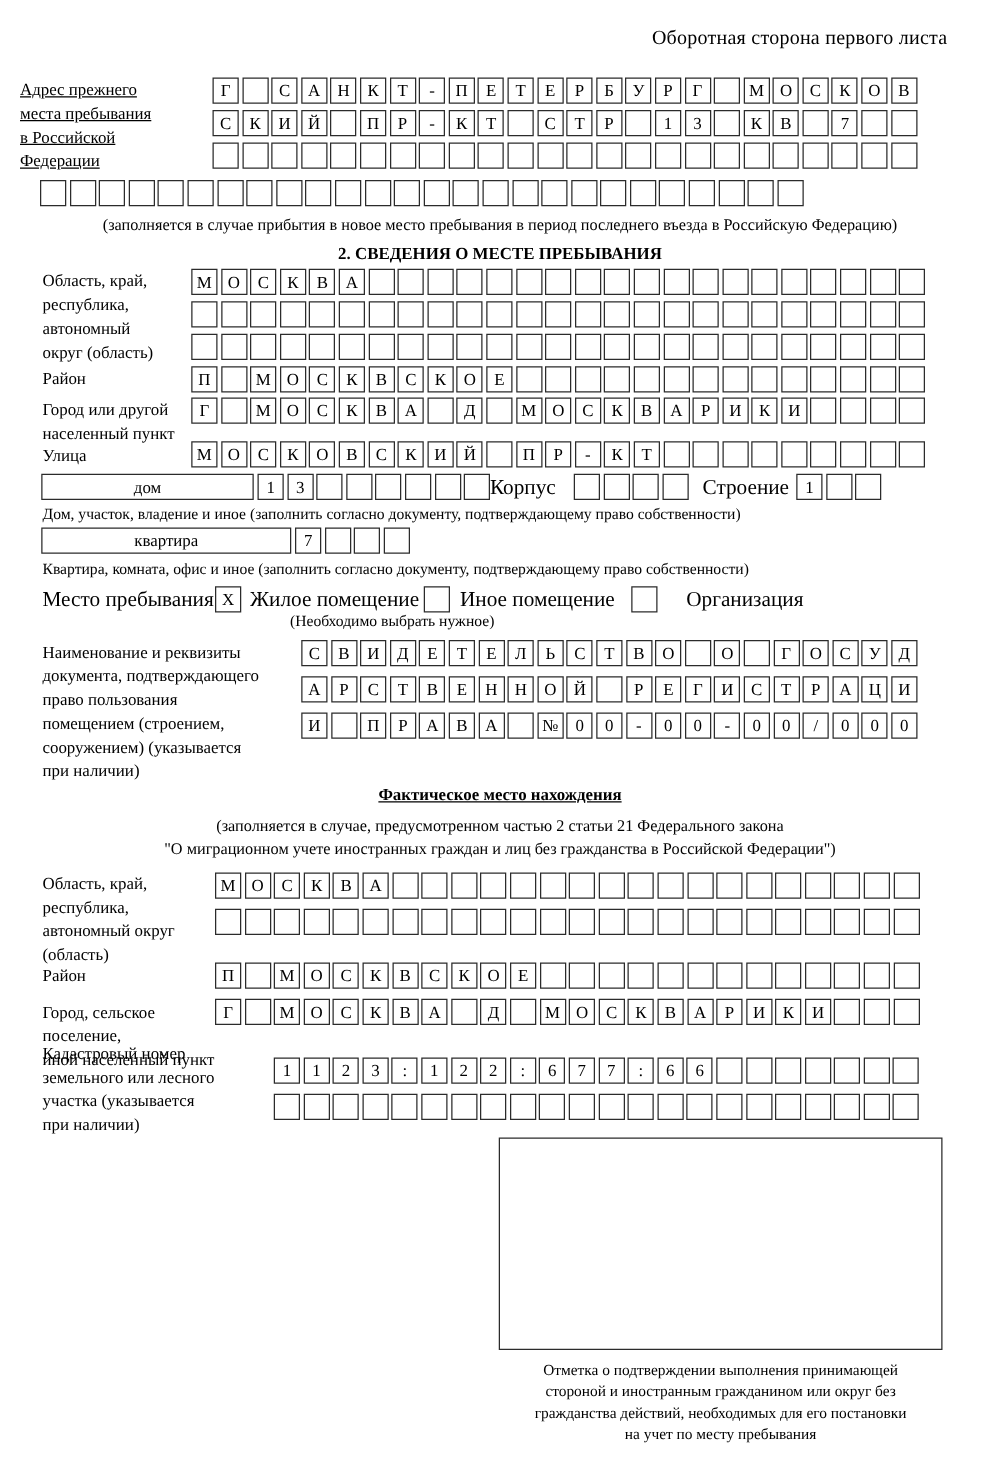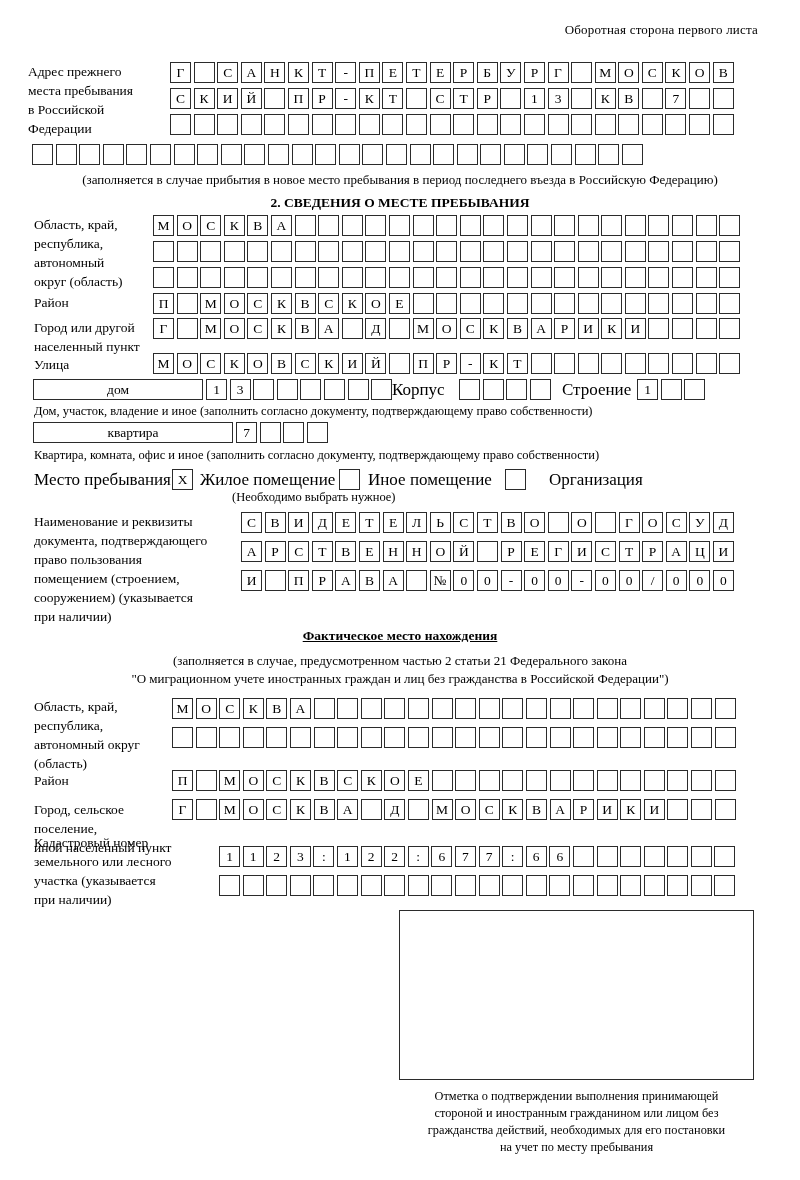--- a/index.html
+++ b/index.html
@@ -17,21 +17,21 @@
   }
   .page {
     position: relative;
     width: 800px;
     height: 1180px;
   }
   .abs { position: absolute; }
 
   .hdr-right {
     top: 22px; right: 42px;
-    font-size: 13px;
+    font-size: 16px;
     letter-spacing: 0.2px;
   }
 
   .lbl {
     font-size: 13.5px;
     line-height: 19px;
     white-space: pre-line;
   }
   .lbl-sm { font-size: 12.5px; line-height: 17px; }
 
@@ -107,21 +107,21 @@
     line-height: 16.5px;
   }
 </style>
 </head>
 <body>
 
 <div class="page">
 
   <div class="abs hdr-right">Оборотная сторона первого листа</div>
 
-  <div class="abs lbl" style="left:28px; top:62px; width:135px;">Адрес прежнего
+  <div class="abs lbl" style="left:16px; top:62px; width:135px;text-decoration:underline;">Адрес прежнего
 места пребывания
 в Российской
 Федерации</div>
 
   <div class="row" style="left:170px; top:62px;">
     <div class="cell">Г</div>
     <div class="cell"></div>
     <div class="cell">С</div>
     <div class="cell">А</div>
     <div class="cell">Н</div>
@@ -699,17 +699,17 @@
     <div class="cell"></div>
     <div class="cell"></div>
     <div class="cell"></div>
     <div class="cell"></div>
     <div class="cell"></div>
     <div class="cell"></div>
   </div>
 
   <div class="abs bigbox" style="left:399px; top:910px; width:355px; height:170px;"></div>
   <div class="abs footnote" style="left:379px; top:1088px; width:395px;">Отметка о подтверждении выполнения принимающей</div>
-  <div class="abs footnote" style="left:379px; top:1105px; width:395px;">стороной и иностранным гражданином или лицом без</div>
+  <div class="abs footnote" style="left:379px; top:1105px; width:395px;">стороной и иностранным гражданином или округ без</div>
   <div class="abs footnote" style="left:379px; top:1122px; width:395px;">гражданства действий, необходимых для его постановки</div>
   <div class="abs footnote" style="left:379px; top:1139px; width:395px;">на учет по месту пребывания</div>
 
 </div>
 
 </body></html>

